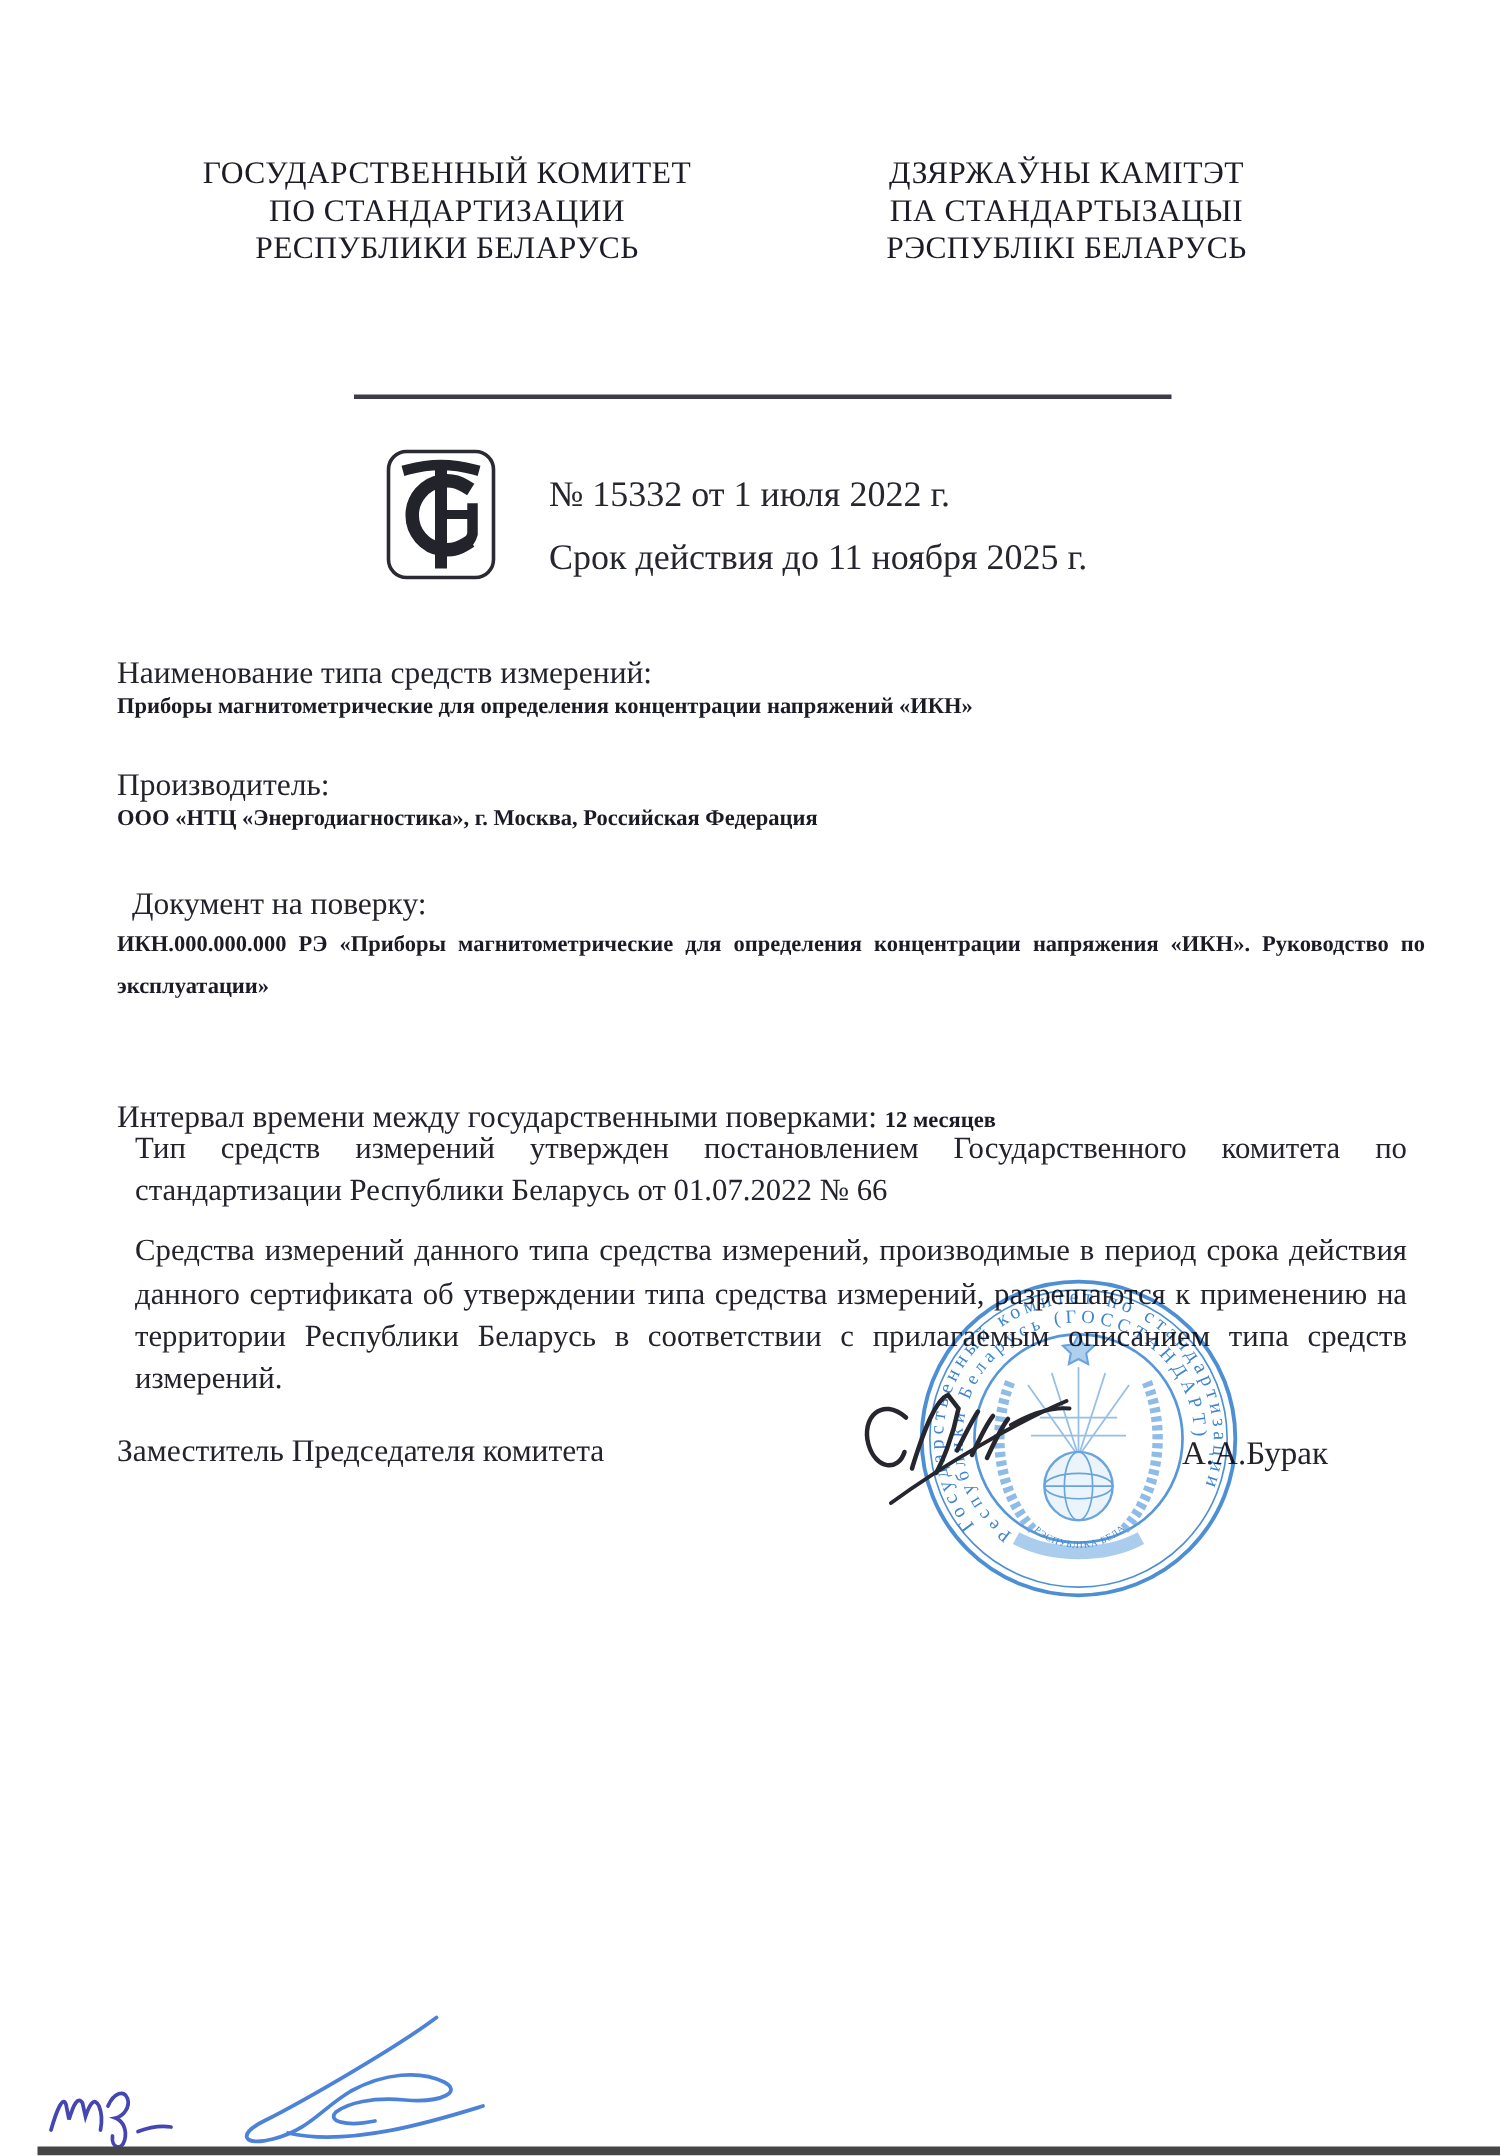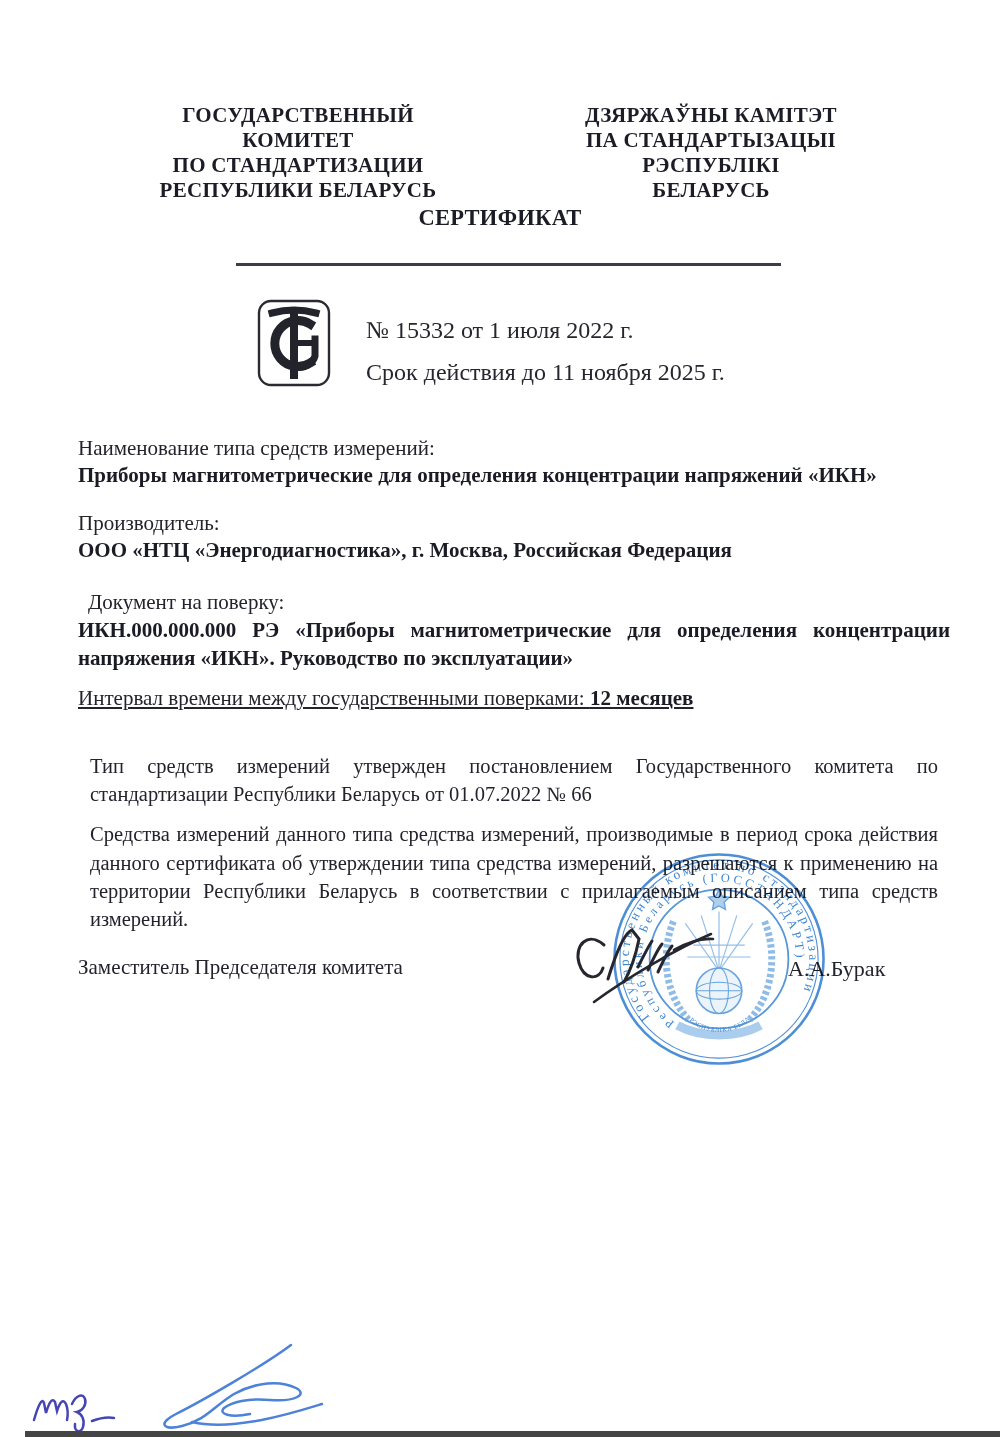--- a/index.html
+++ b/index.html
@@ -3,42 +3,42 @@
 <meta charset="utf-8">
 <style>
   html,body{margin:0;padding:0;}
   body{
     width:1000px;height:1437px;position:relative;background:#ffffff;
     font-family:"Liberation Serif","DejaVu Serif",serif;color:#21212b;
     overflow:hidden;
   }
   .abs{position:absolute;}
   .issuer{
-    text-align:center;font-weight:bold;font-size:21px;line-height:25px;
+    text-align:center;font-weight:normal;font-size:21px;line-height:25px;
     letter-spacing:.3px;color:#1c1c26;
   }
   .issuer-left{left:130px;top:103px;width:336px;}
   .issuer-right{left:582px;top:103px;width:258px;}
   .doc-title{left:0;top:203px;width:100%;text-align:center;font-weight:bold;
     font-size:22.5px;line-height:29px;color:#1c1c26;letter-spacing:.3px;}
   .title-rule{left:236px;top:263px;width:545px;height:3px;background:#3d3d49;}
   .logo-box{left:257px;top:299px;width:74px;height:88px;}
   .cert-line{left:366px;font-size:24px;color:#26262f;}
   .cert-number{top:317px;}
   .cert-validity{top:359px;}
   .label{font-size:21px;color:#23232d;}
-  .value{font-size:21px;font-weight:bold;color:#1b1b25;}
+  .value{font-size:15px;font-weight:bold;color:#1b1b25;}
   .w-body{width:872px;}
   .f-name-label{left:78px;top:436px;}
   .f-name-value{left:78px;top:463px;}
   .f-manu-label{left:78px;top:511px;}
   .f-manu-value{left:78px;top:538px;}
   .f-doc-label{left:88px;top:590px;}
   .f-doc-value{left:78px;top:617px;text-align:justify;line-height:27.5px;}
-  .f-interval{left:78px;top:686px;text-decoration:underline;}
+  .f-interval{left:78px;top:732px;}
   .paragraphs{left:78px;top:740px;width:872px;text-align:justify;
     line-height:28.2px;font-size:20.5px;color:#23232d;}
   .paragraphs p{margin:12px;}
   .sign-position{left:78px;top:955px;}
   .sign-name{left:788px;top:956px;font-size:22px;}
   .stamp{left:610px;top:850px;width:218px;height:218px;
     mix-blend-mode:multiply;opacity:.93;}
   .official-signature{left:558px;top:903px;width:160px;height:110px;}
   .sig-purple{left:28px;top:1368px;width:110px;height:66px;}
   .sig-blue{left:148px;top:1338px;width:185px;height:100px;}
@@ -54,21 +54,20 @@
   <div>РЕСПУБЛИКИ БЕЛАРУСЬ</div>
 </div>
 
 <div class="abs issuer issuer-right">
   <div>ДЗЯРЖАЎНЫ КАМІТЭТ</div>
   <div>ПА СТАНДАРТЫЗАЦЫІ</div>
   <div>РЭСПУБЛІКІ БЕЛАРУСЬ</div>
 </div>
 
 <div class="abs doc-title">
-  <div>СЕРТИФИКАТ</div>
 </div>
 <div class="abs title-rule"></div>
 
 <div class="abs logo-box">
   <svg width="74" height="88" viewBox="0 0 74 88">
     <rect x="2" y="2" width="70" height="84" rx="12" fill="none" stroke="#2a2a33" stroke-width="2.4"></rect>
     <g fill="none" stroke="#23232c" stroke-linecap="square">
       <path d="M53,25 A23,23 0 1 0 53,64" stroke-width="9"></path>
       <path d="M15,14 Q37,8 59,14" stroke-width="7"></path>
       <path d="M37,12 L37,76" stroke-width="8"></path>

